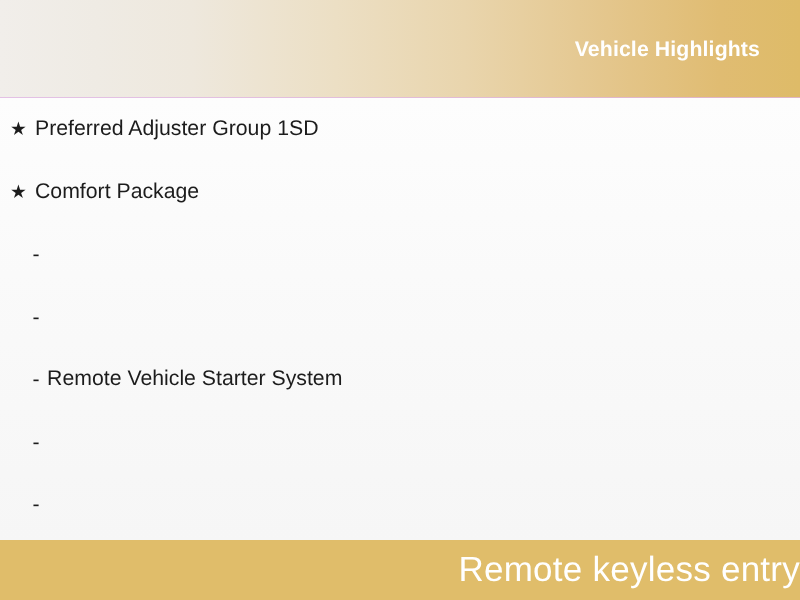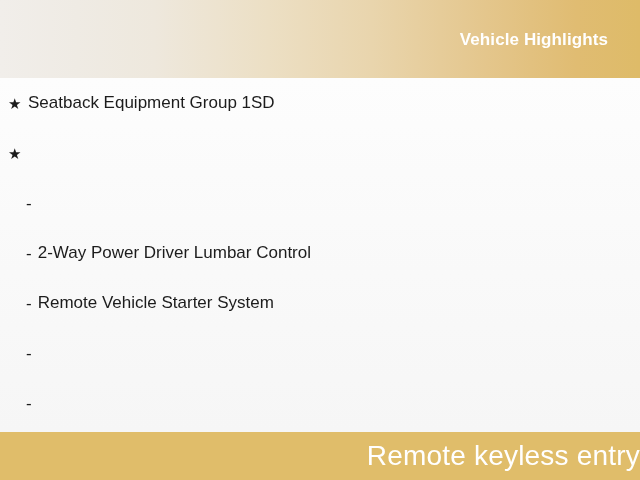--- a/index.html
+++ b/index.html
@@ -130,31 +130,31 @@
 <div id="screen">
 
   <div id="header">
     <div id="header-title">Vehicle Highlights</div>
   </div>
 
   <div id="content">
 
   <div class="hl-row level-0">
         <span class="bullet-star">★</span>
-        <span class="hl-text">Seatback Equipment Group 1SD</span>
+        <span class="hl-text">Preferred Adjuster Group 1SD</span>
       </div>
       <div class="hl-row level-0">
         <span class="bullet-star">★</span>
+        <span class="hl-text">Comfort Package</span>
       </div>
       <div class="hl-row level-1">
         <span class="dash-mark">-</span>
       </div>
       <div class="hl-row level-1">
         <span class="dash-mark">-</span>
-        <span class="hl-text">2-Way Power Driver Lumbar Control</span>
       </div>
       <div class="hl-row level-1">
         <span class="dash-mark">-</span>
         <span class="hl-text">Remote Vehicle Starter System</span>
       </div>
       <div class="hl-row level-1">
         <span class="dash-mark">-</span>
       </div>
       <div class="hl-row level-1">
         <span class="dash-mark">-</span>

